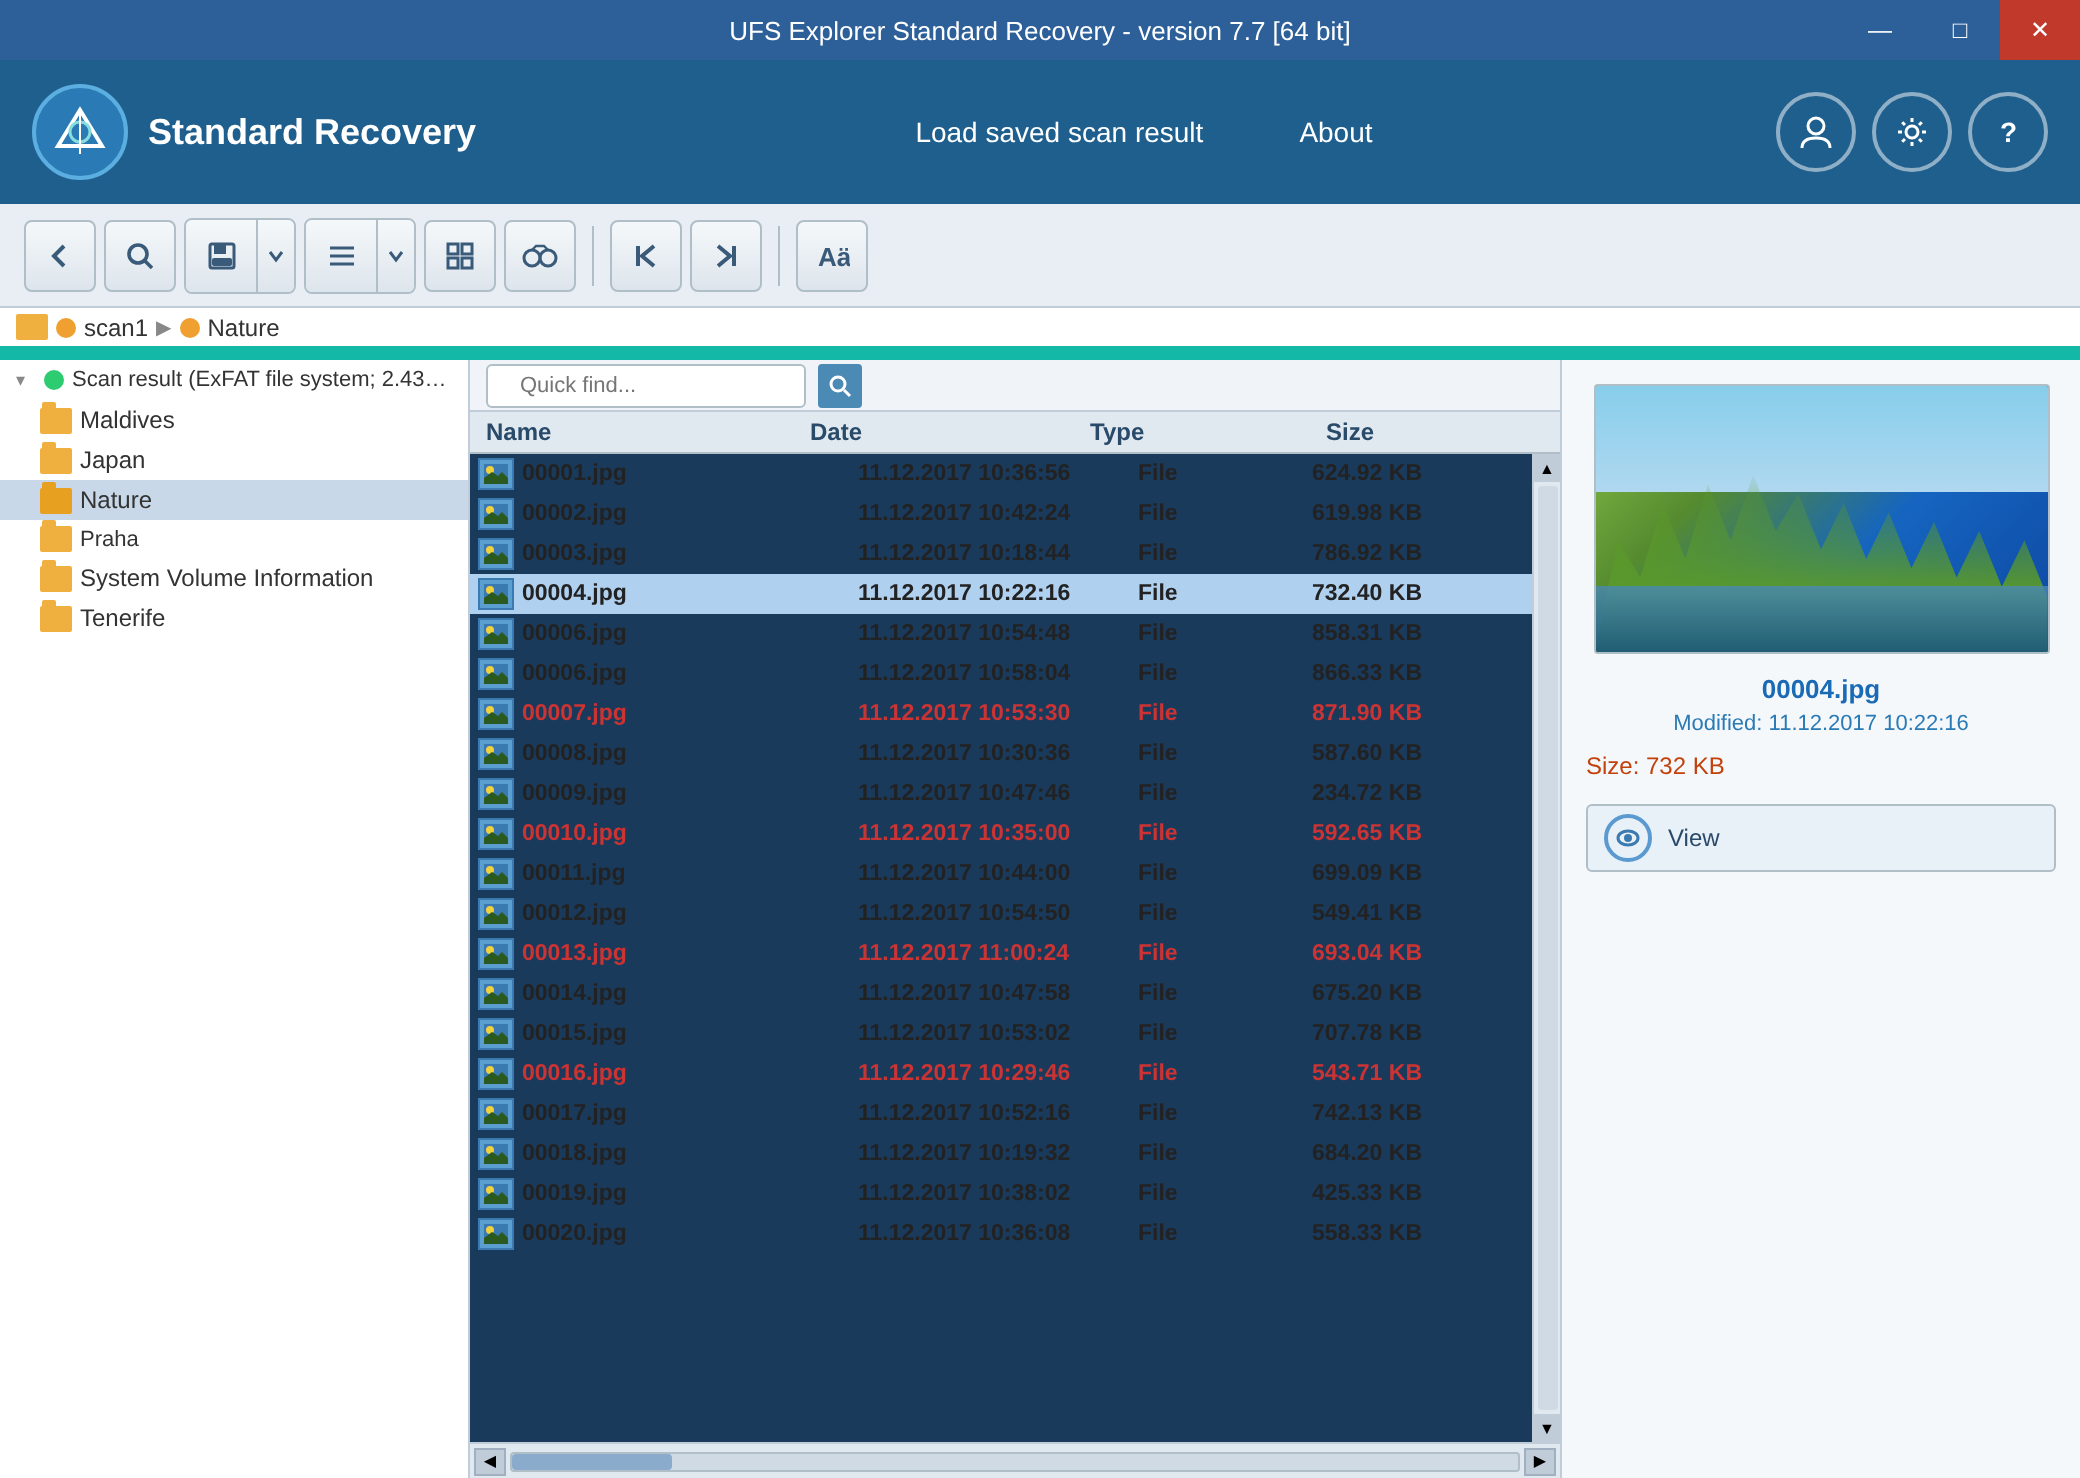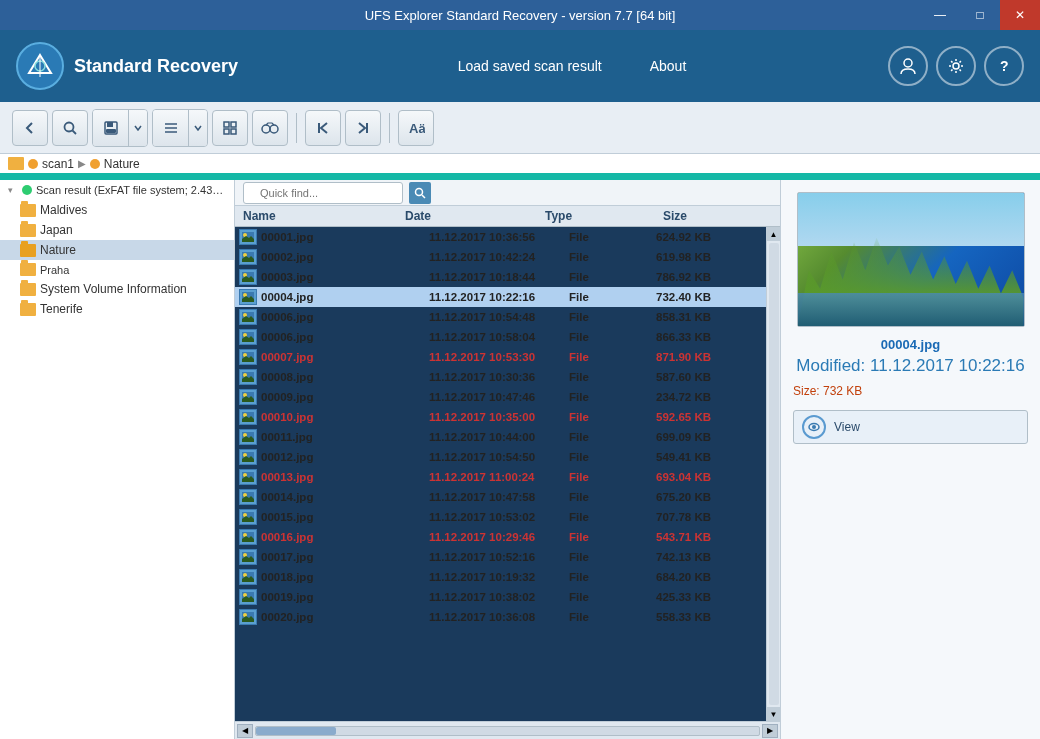--- a/index.html
+++ b/index.html
@@ -269,21 +269,21 @@
 
     .preview-filename {
       color: #1a6ab5;
       font-size: 13px;
       font-weight: bold;
       margin-top: 10px;
       text-align: center;
     }
     .preview-modified {
       color: #2a7ab5;
-      font-size: 17px;
+      font-size: 11px;
       margin-top: 4px;
       text-align: center;
     }
     .preview-size {
       color: #c2410c;
       font-size: 12px;
       margin-top: 8px;
       align-self: flex-start;
     }
     .preview-btn {

